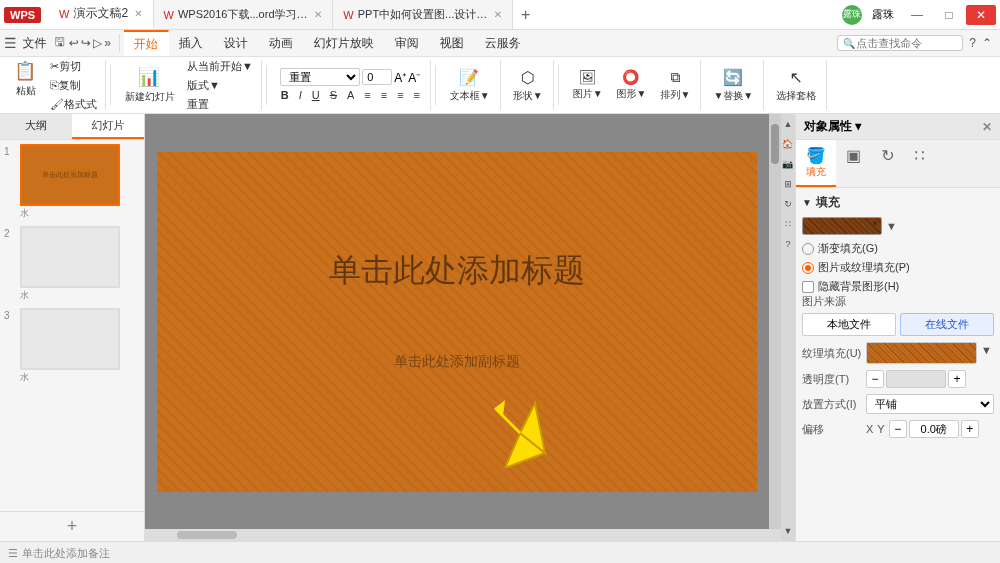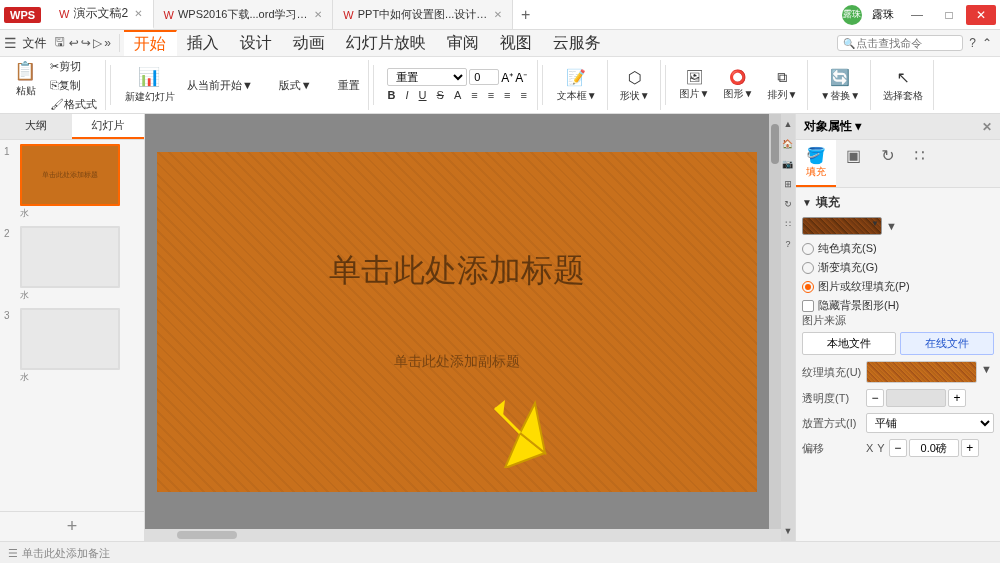--- a/index.html
+++ b/index.html
@@ -106,21 +106,21 @@
     .ribbon {
       background: #fff;
       border-bottom: 1px solid #ddd;
     }
     .ribbon-tab {
       padding: 0 10px;
       height: 26px;
       display: flex;
       align-items: center;
       cursor: pointer;
-      font-size: 16px;
+      font-size: 12px;
       color: #333;
       border-right: 1px solid transparent;
     }
     .ribbon-toolbar {
       display: flex;
       align-items: center;
       height: 56px;
       padding: 0 4px;
       gap: 2px;
     }
@@ -628,21 +628,21 @@
     </div>
 
     <div class="ribbon-separator"></div>
 
     <div class="ribbon-group">
       <div style="display:flex; gap:2px; align-items:center;">
         <div class="ribbon-btn-big">
           <span style="font-size:18px;">📊</span>
           <span style="font-size:10px;">新建幻灯片</span>
         </div>
-        <div style="display:flex; gap:18px; justify-content:center;">
+        <div style="display:flex; flex-direction:column; gap:2px; justify-content:center;">
           <div class="ribbon-btn-small">
             <span>从当前开始▼</span>
           </div>
           <div class="ribbon-btn-small">
             <span>版式▼</span>
           </div>
           <div class="ribbon-btn-small">
             <span>重置</span>
           </div>
         </div>
@@ -829,24 +829,20 @@
         <span>填充</span>
       </div>
 
       <div class="prop-row">
         <div class="color-swatch" style="width:80px; background: repeating-linear-gradient(45deg, #8B4513 0px, #6B3510 4px, #8B4513 4px, #5a2d0c 8px);"></div>
         <span style="font-size:11px; cursor:pointer; color:#555;">▼</span>
       </div>
 
       <div class="radio-row">
         <div class="radio-circle"></div>
-        <span class="radio-label">纯色填充(S)</span>
-      </div>
-      <div class="radio-row">
-        <div class="radio-circle"></div>
         <span class="radio-label">渐变填充(G)</span>
       </div>
       <div class="radio-row">
         <div class="radio-circle checked"></div>
         <span class="radio-label">图片或纹理填充(P)</span>
       </div>
       <div class="checkbox-row">
         <div class="checkbox"></div>
         <span class="checkbox-label">隐藏背景图形(H)</span>
       </div>

